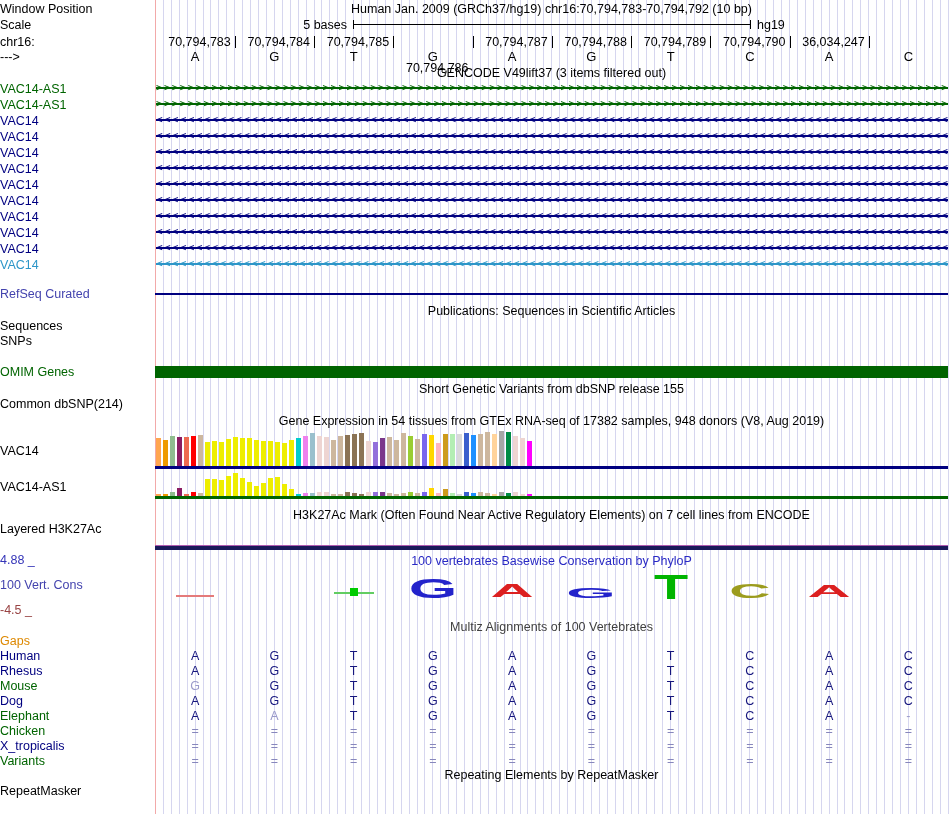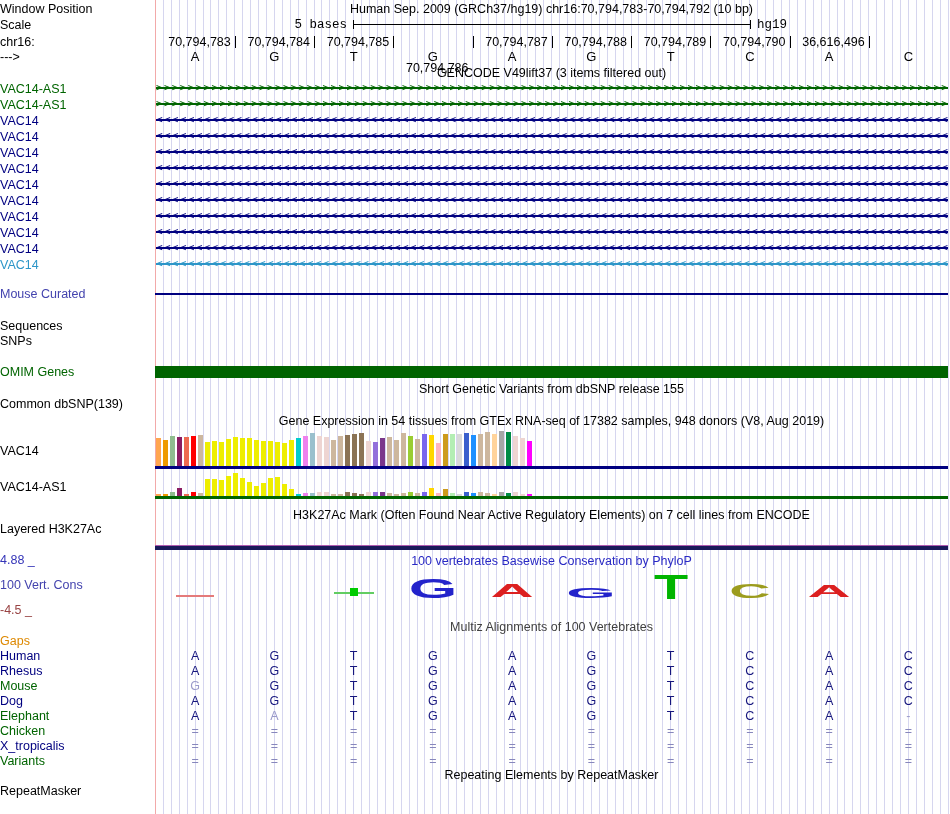--- a/index.html
+++ b/index.html
@@ -1,18 +1,18 @@
 <!DOCTYPE html>
 <html><head>
 <meta charset="utf-8">
 <style>
   html,body{margin:0;padding:0;background:#fff;}
   #app{position:relative;width:950px;height:814px;background:#fff;overflow:hidden;
        font-family:"Liberation Sans",sans-serif;font-size:12.5px;color:#000;}
-  .abs{position:absolute;font-family:Liberation Mono, monospace;}
+  .abs{position:absolute;}
   .leftlab{position:absolute;left:0;width:152px;text-align:left;white-space:nowrap;line-height:14px;}
   .hdr{position:absolute;left:155px;width:793px;text-align:center;white-space:nowrap;line-height:14px;}
   .guide{position:absolute;top:0;height:814px;width:1px;background:#D6D6EF;}
   .salmon{position:absolute;top:0;height:814px;width:1px;background:#F2A9A9;left:155px;}
   .generow{position:absolute;left:156px;width:792px;height:12px;overflow:hidden;white-space:nowrap;}
   .geneline{position:absolute;left:0;width:792px;height:2px;top:5px;}
   .genearrows{position:absolute;left:0;top:0;width:792px;height:12px;line-height:12px;
       font-family:"DejaVu Sans Mono",monospace;font-size:11px;letter-spacing:1.31px;}
   .coordtxt{position:absolute;width:90px;text-align:right;white-space:nowrap;line-height:14px;}
   .tick{position:absolute;width:1px;background:#000;}
@@ -125,21 +125,21 @@
       <div class="guide" style="left: 907.875px;"></div>
       <div class="guide" style="left: 915.8px;"></div>
       <div class="guide" style="left: 923.725px;"></div>
       <div class="guide" style="left: 931.65px;"></div>
       <div class="guide" style="left: 939.575px;"></div>
       <div class="guide" style="left: 947.5px;"></div>
     </div>
   <div class="salmon"></div>
 
   <div class="leftlab" style="top:2px">Window Position</div>
-  <div class="hdr" style="top:2px">Human Sep. 2009 (GRCh37/hg19)   chr16:70,794,783-70,794,792 (10 bp)</div>
+  <div class="hdr" style="top:2px">Human Jan. 2009 (GRCh37/hg19)   chr16:70,794,783-70,794,792 (10 bp)</div>
 
   <div class="leftlab" style="top:18px">Scale</div>
   <div class="abs" style="top:18px;left:155px;width:192px;text-align:right;line-height:14px">5 bases</div>
   <div class="scaleline" style="top:24px;left:353px;width:398px"></div>
   <div class="tick" style="top:20px;left:353px;height:9px"></div>
   <div class="tick" style="top:20px;left:750px;height:9px"></div>
   <div class="abs" style="top:18px;left:757px;line-height:14px">hg19</div>
 
   <div class="leftlab" style="top:35px">chr16:</div>
   <div id="coords">
@@ -152,39 +152,40 @@
       <div class="coordtxt" style="top: 35px; left: 378.5px; margin-top: 26px;">70,794,786</div>
       <div class="tick" style="top: 36px; left: 472.5px; height: 12px;"></div>
       <div class="coordtxt" style="top: 35px; left: 457.75px;">70,794,787</div>
       <div class="tick" style="top: 36px; left: 551.75px; height: 12px;"></div>
       <div class="coordtxt" style="top: 35px; left: 537px;">70,794,788</div>
       <div class="tick" style="top: 36px; left: 631px; height: 12px;"></div>
       <div class="coordtxt" style="top: 35px; left: 616.25px;">70,794,789</div>
       <div class="tick" style="top: 36px; left: 710.25px; height: 12px;"></div>
       <div class="coordtxt" style="top: 35px; left: 695.5px;">70,794,790</div>
       <div class="tick" style="top: 36px; left: 789.5px; height: 12px;"></div>
-      <div class="coordtxt" style="top: 35px; left: 774.75px;">36,616,496</div>
+      <div class="coordtxt" style="top: 35px; left: 774.75px;">36,034,247</div>
       <div class="tick" style="top: 36px; left: 868.75px; height: 12px;"></div>
     </div>
 
   <div class="leftlab" style="top:50px">---&gt;</div>
   <div id="bases">
       <div class="baselet" style="top: 50px; left: 183.125px;">A</div>
       <div class="baselet" style="top: 50px; left: 262.375px;">G</div>
       <div class="baselet" style="top: 50px; left: 341.625px;">T</div>
       <div class="baselet" style="top: 50px; left: 420.875px;">G</div>
       <div class="baselet" style="top: 50px; left: 500.125px;">A</div>
       <div class="baselet" style="top: 50px; left: 579.375px;">G</div>
       <div class="baselet" style="top: 50px; left: 658.625px;">T</div>
       <div class="baselet" style="top: 50px; left: 737.875px;">C</div>
       <div class="baselet" style="top: 50px; left: 817.125px;">A</div>
       <div class="baselet" style="top: 50px; left: 896.375px;">C</div>
     </div>
 
   <div class="hdr" style="top:66px">GENCODE V49lift37 (3 items filtered out)</div>
+  <div class="hdr" style="top:304px">Publications: Sequences in Scientific Articles</div>
   <div class="hdr" style="top:382px">Short Genetic Variants from dbSNP release 155</div>
   <div class="hdr" style="top:414px">Gene Expression in 54 tissues from GTEx RNA-seq of 17382 samples, 948 donors (V8, Aug 2019)</div>
   <div class="hdr" style="top:508px">H3K27Ac Mark (Often Found Near Active Regulatory Elements) on 7 cell lines from ENCODE</div>
   <div class="hdr" style="top:554px;color:#2929C4">100 vertebrates Basewise Conservation by PhyloP</div>
   <div class="hdr" style="top:620px;color:#404040">Multiz Alignments of 100 Vertebrates</div>
   <div class="hdr" style="top:768px">Repeating Elements by RepeatMasker</div>
 
   <div id="gencode">
       <div class="leftlab" style="top: 82px; color: rgb(0, 100, 0);">VAC14-AS1</div>
       <div class="generow" style="top: 82px;">
@@ -241,30 +242,30 @@
         <div class="geneline" style="background: rgb(0, 0, 128);"></div>
         <div class="genearrows" style="color: rgb(0, 0, 128);">&lt;&lt;&lt;&lt;&lt;&lt;&lt;&lt;&lt;&lt;&lt;&lt;&lt;&lt;&lt;&lt;&lt;&lt;&lt;&lt;&lt;&lt;&lt;&lt;&lt;&lt;&lt;&lt;&lt;&lt;&lt;&lt;&lt;&lt;&lt;&lt;&lt;&lt;&lt;&lt;&lt;&lt;&lt;&lt;&lt;&lt;&lt;&lt;&lt;&lt;&lt;&lt;&lt;&lt;&lt;&lt;&lt;&lt;&lt;&lt;&lt;&lt;&lt;&lt;&lt;&lt;&lt;&lt;&lt;&lt;&lt;&lt;&lt;&lt;&lt;&lt;&lt;&lt;&lt;&lt;&lt;&lt;&lt;&lt;&lt;&lt;&lt;&lt;&lt;&lt;&lt;&lt;&lt;&lt;&lt;&lt;&lt;&lt;&lt;&lt;</div>
       </div>
       <div class="leftlab" style="top: 258px; color: rgb(45, 150, 200);">VAC14</div>
       <div class="generow" style="top: 258px;">
         <div class="geneline" style="background: rgb(45, 150, 200);"></div>
         <div class="genearrows" style="color: rgb(45, 150, 200);">&lt;&lt;&lt;&lt;&lt;&lt;&lt;&lt;&lt;&lt;&lt;&lt;&lt;&lt;&lt;&lt;&lt;&lt;&lt;&lt;&lt;&lt;&lt;&lt;&lt;&lt;&lt;&lt;&lt;&lt;&lt;&lt;&lt;&lt;&lt;&lt;&lt;&lt;&lt;&lt;&lt;&lt;&lt;&lt;&lt;&lt;&lt;&lt;&lt;&lt;&lt;&lt;&lt;&lt;&lt;&lt;&lt;&lt;&lt;&lt;&lt;&lt;&lt;&lt;&lt;&lt;&lt;&lt;&lt;&lt;&lt;&lt;&lt;&lt;&lt;&lt;&lt;&lt;&lt;&lt;&lt;&lt;&lt;&lt;&lt;&lt;&lt;&lt;&lt;&lt;&lt;&lt;&lt;&lt;&lt;&lt;&lt;&lt;&lt;&lt;</div>
       </div>
     </div>
 
-  <div class="leftlab" style="top:287px;color:#4343AE">Mouse Curated</div>
+  <div class="leftlab" style="top:287px;color:#4343AE">RefSeq Curated</div>
   <div class="abs" style="top:293px;left:155px;width:793px;height:2px;background:#000080"></div>
 
   <div class="leftlab" style="top:319px">Sequences</div>
   <div class="leftlab" style="top:334px">SNPs</div>
 
   <div class="leftlab" style="top:365px;color:#006400">OMIM Genes</div>
   <div class="abs" style="top:366px;left:155px;width:793px;height:12px;background:#006400"></div>
 
-  <div class="leftlab" style="top:397px">Common dbSNP(139)</div>
+  <div class="leftlab" style="top:397px">Common dbSNP(214)</div>
 
   <div class="leftlab" style="top:444px">VAC14</div>
   <div id="gtexbars0">
       <div class="bar" style="left: 156px; top: 438px; height: 28px; background: rgb(255, 165, 79);"></div>
       <div class="bar" style="left: 163px; top: 440px; height: 26px; background: rgb(238, 154, 0);"></div>
       <div class="bar" style="left: 170px; top: 436px; height: 30px; background: rgb(143, 188, 143);"></div>
       <div class="bar" style="left: 177px; top: 437px; height: 29px; background: rgb(139, 28, 98);"></div>
       <div class="bar" style="left: 184px; top: 437px; height: 29px; background: rgb(238, 106, 80);"></div>
       <div class="bar" style="left: 191px; top: 436px; height: 30px; background: rgb(255, 0, 0);"></div>
       <div class="bar" style="left: 198px; top: 435px; height: 31px; background: rgb(205, 183, 158);"></div>

